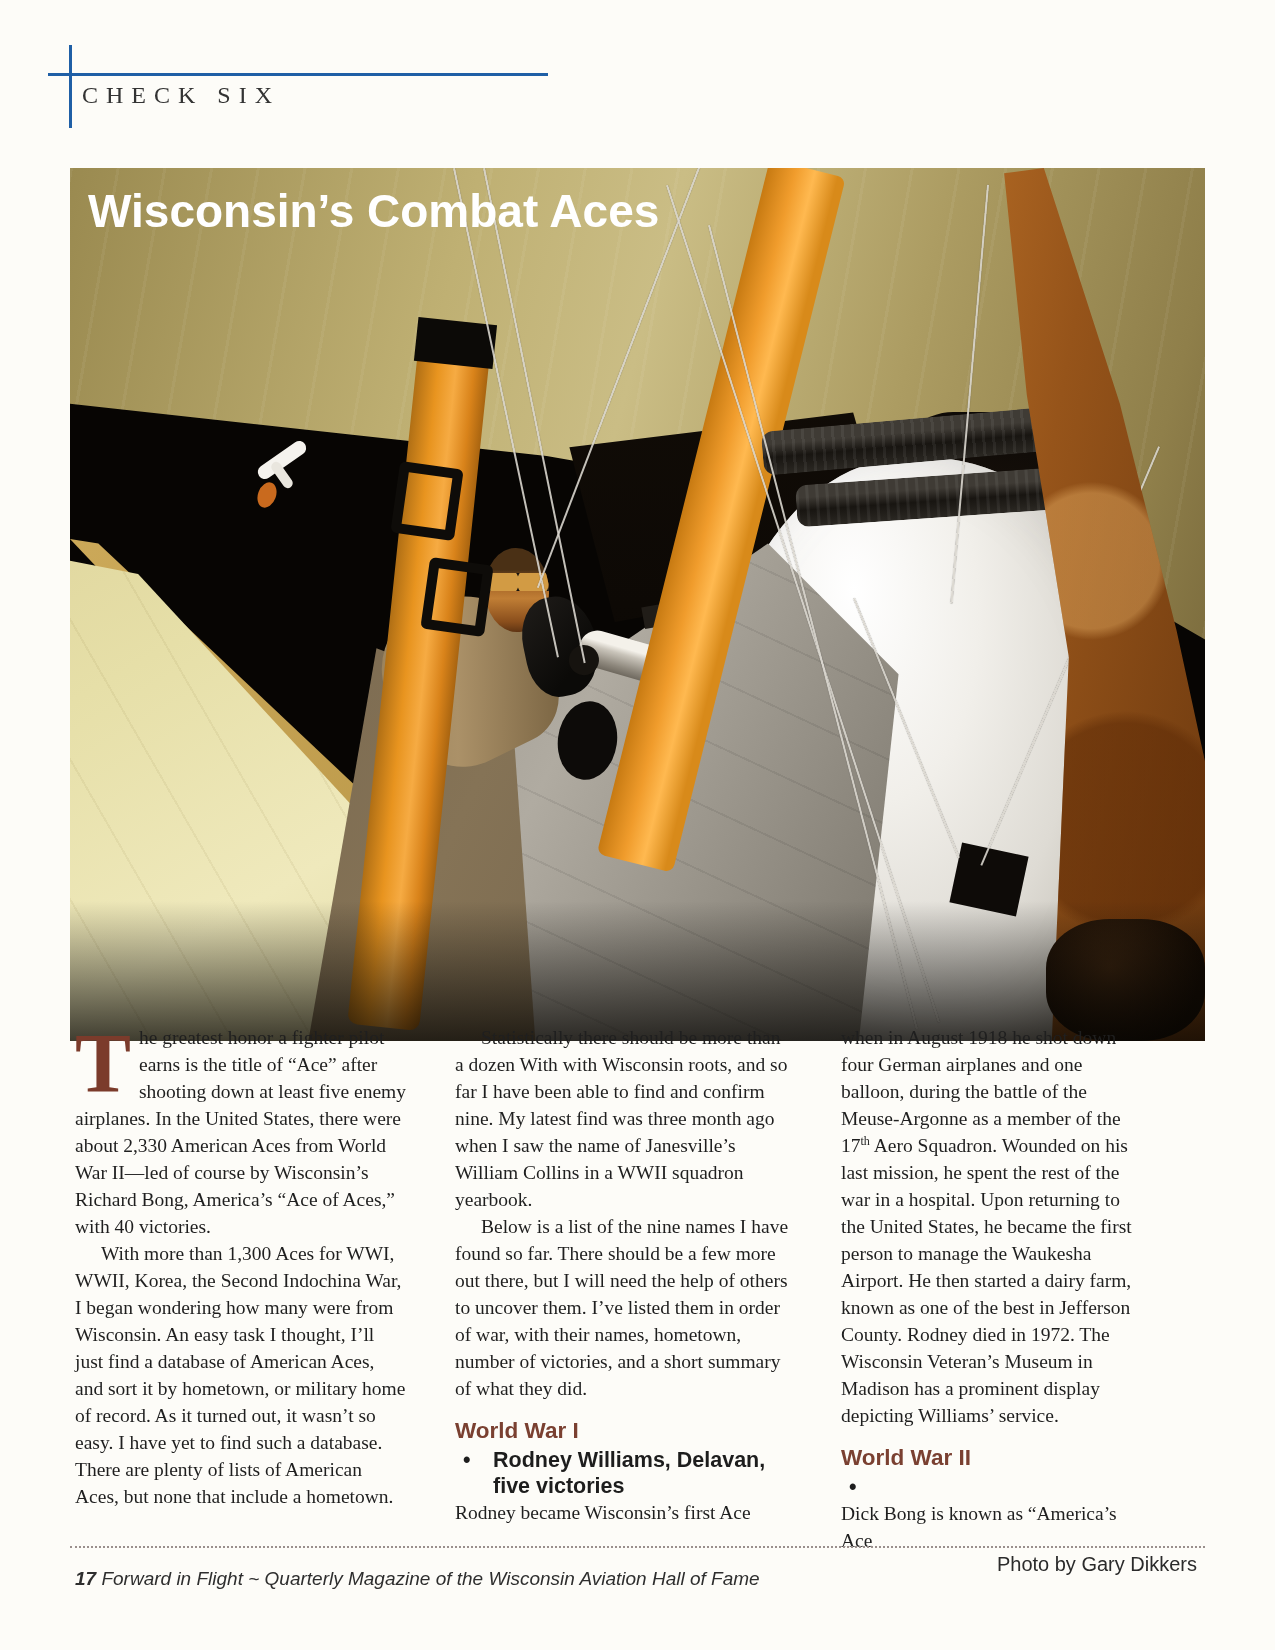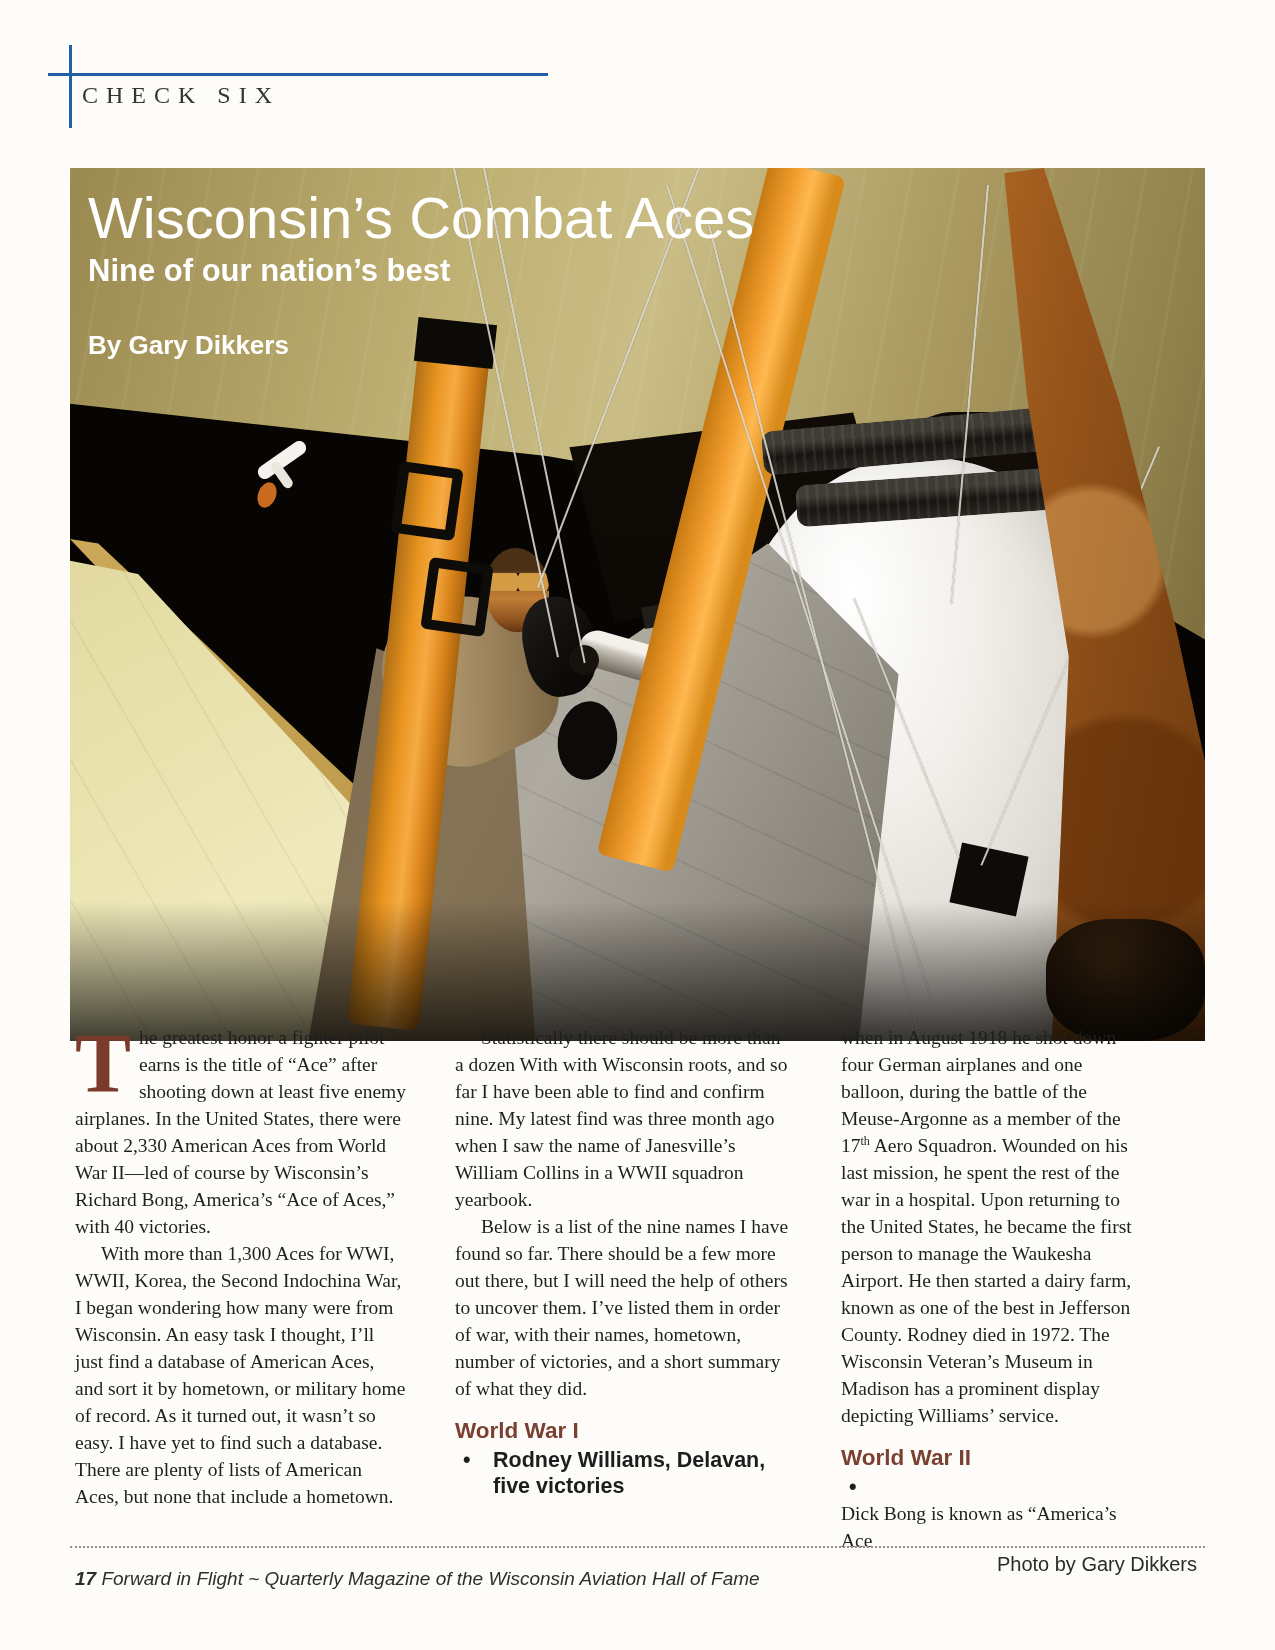--- a/index.html
+++ b/index.html
@@ -102,21 +102,21 @@
   .w1{left:33.9%;top:0;width:500px;transform:rotate(78deg);}
   .w2{left:36.6%;top:0;width:505px;transform:rotate(78.5deg);}
   .w3{left:55.5%;top:0;width:450px;transform:rotate(111deg);}
   .w4{left:52.7%;top:2%;width:880px;transform:rotate(72deg);}
   .w5{left:56.4%;top:6.5%;width:830px;transform:rotate(75.5deg);}
   .w6{left:96%;top:32%;width:455px;transform:rotate(113deg);}
   .w7{left:69.2%;top:49.2%;width:280px;transform:rotate(68deg);}
   .w8{left:81%;top:2%;width:420px;transform:rotate(95deg);}
 
   .ph-caption{left:18px;top:20px;color:#fff;font-family:"Liberation Sans",sans-serif;}
-  .ph-caption h1{margin:0;font-size:58px;line-height:1.04;font-weight:normal;}
+  .ph-caption h1{margin:0;font-size:46px;line-height:1.04;font-weight:bold;}
   .ph-caption h2{margin:6px 0 0 0;font-size:31px;line-height:1.1;font-weight:bold;}
   .ph-byline{margin-top:42px;font-size:26px;font-weight:bold;}
 
   
   .columns{position:absolute;left:75px;top:1024px;width:1130px;display:flex;gap:48px;
            font-size:19.5px;line-height:27px;color:#1f1f1f;}
   .col1{flex:0 0 332px;}
   .col2{flex:0 0 338px;}
   .col3{flex:0 0 306px;}
   .columns p{margin:0;}
@@ -192,39 +192,38 @@
     <div class="wire w6"></div>
     <div class="wire w7"></div>
     <div class="wire w8"></div>
 
     <div class="ph full ph-prop"></div>
     <div class="ph ph-prop-hub"></div>
     <div class="ph ph-shadow-bottom"></div>
 
     <div class="ph ph-caption">
       <h1>Wisconsin’s Combat Aces</h1>
-      <h2>Nine of our nation’s best</h2>
-      <div class="ph-byline">By Gary Dikkers</div>
     </div>
   </figure>
 
   <main class="columns">
     <section class="col1">
       <p><span class="dropcap">T</span><span>he greatest honor a fighter pilot earns is the title of “Ace” after shooting down at least five enemy airplanes. In the United States, there were about 2,330 American Aces from World War II—led of course by Wisconsin’s Richard Bong, America’s “Ace of Aces,” with 40 victories.</span></p>
       <p class="indent">With more than 1,300 Aces for WWI, WWII, Korea, the Second Indochina War, I began wondering how many were from Wisconsin. An easy task I thought, I’ll just find a database of American Aces, and sort it by hometown, or military home of record. As it turned out, it wasn’t so easy. I have yet to find such a database. There are plenty of lists of American Aces, but none that include a hometown.</p>
     </section>
 
     <section class="col2">
       <p class="indent">Statistically there should be more than a dozen With with Wisconsin roots, and so far I have been able to find and confirm nine. My latest find was three month ago when I saw the name of Janesville’s William Collins in a WWII squadron yearbook.</p>
       <p class="indent">Below is a list of the nine names I have found so far. There should be a few more out there, but I will need the help of others to uncover them. I’ve listed them in order of war, with their names, hometown, number of victories, and a short summary of what they did.</p>
       <div class="war-heading">World War I</div>
       <div class="bullet-item">
         <span class="bullet-dot">•</span>
         <span>Rodney Williams, Delavan, five victories</span>
       </div>
+      <p>Rodney became Wisconsin’s first Ace</p>
     </section>
 
     <section class="col3">
       <p><span>when in August 1918 he shot down four German airplanes and one balloon, during the battle of the Meuse-Argonne as a member of the 17</span><span class="sup">th</span><span> Aero Squadron. Wounded on his last mission, he spent the rest of the war in a hospital. Upon returning to the United States, he became the first person to manage the Waukesha Airport. He then started a dairy farm, known as one of the best in Jefferson County. Rodney died in 1972.  The Wisconsin Veteran’s Museum in Madison has a prominent display depicting Williams’ service.</span></p>
       <div class="war-heading">World War II</div>
       <div class="bullet-item">
         <span class="bullet-dot">•</span>
       </div>
       <p>Dick Bong is known as “America’s Ace</p>
     </section>

